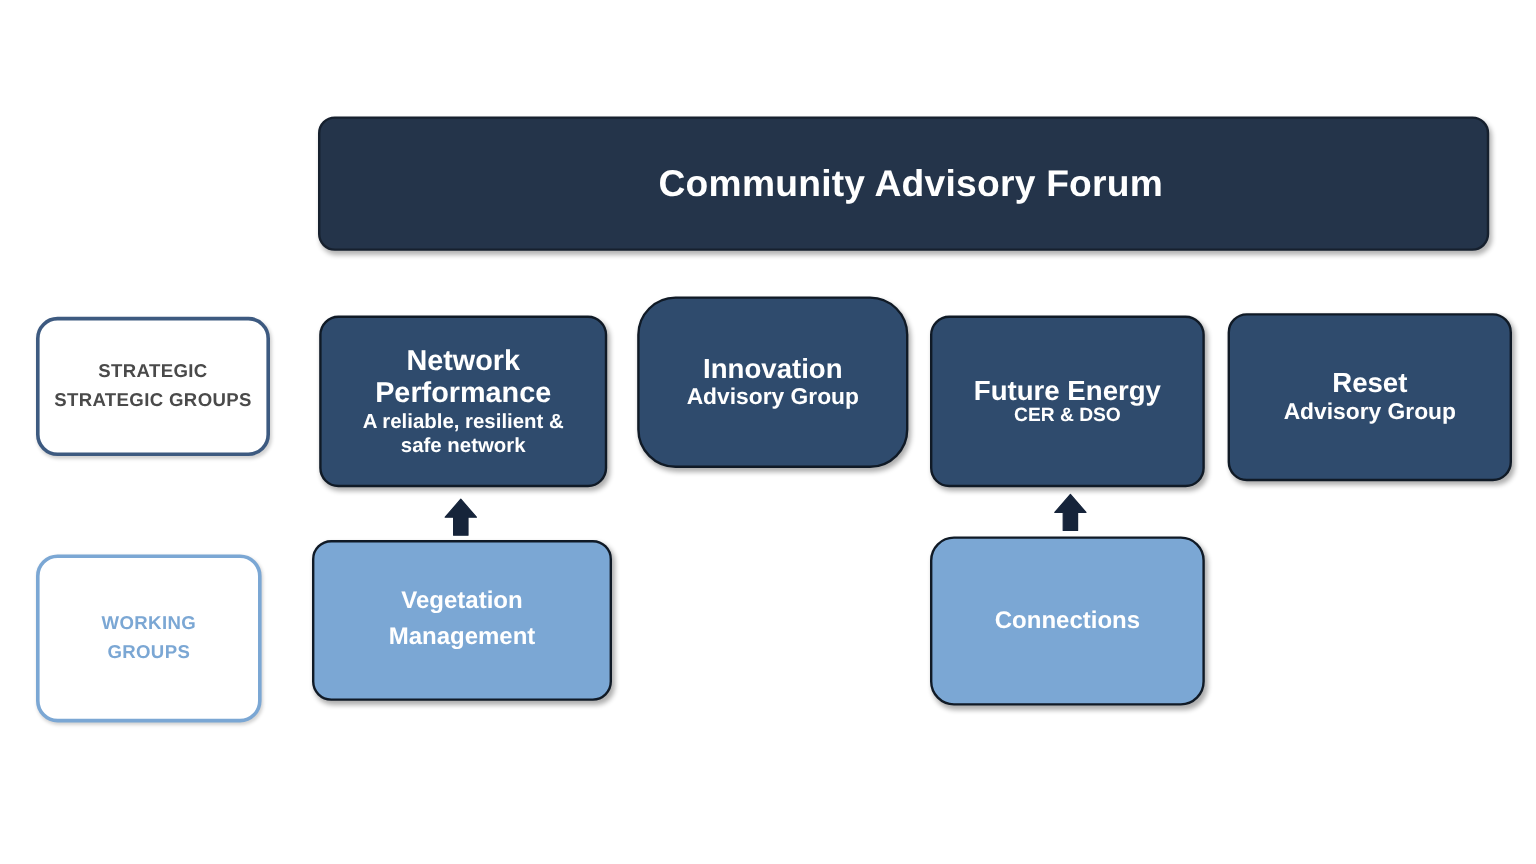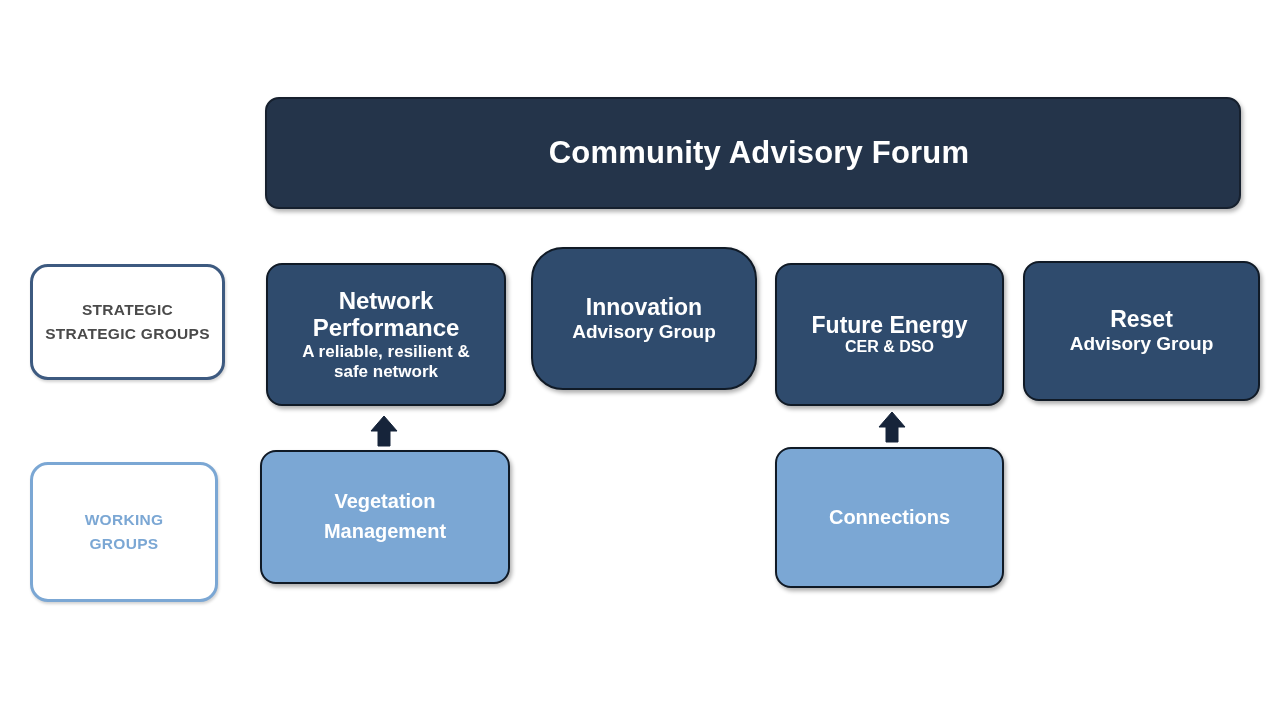--- a/index.html
+++ b/index.html
@@ -161,17 +161,17 @@
     <svg width="36" height="34" viewBox="0 0 36 34">
       <path d="M18 2 L31 17 L24 17 L24 32 L12 32 L12 17 L5 17 Z" fill="#16243a" stroke="#16243a" stroke-width="1" stroke-linejoin="round"></path>
     </svg>
   </div>
 
   <div class="box wg-card" style="left:260px; top:450px; width:250px; height:134px;">
     <div class="wg-label">Vegetation</div>
     <div class="wg-label">Management</div>
   </div>
 
-  <div class="box wg-card" style="left:775px; top:447px; width:229px; height:141px;">
+  <div class="box wg-card" style="left:775px; top:447px; width:229px; height:141px;border-radius:20px;">
     <div class="wg-label">Connections</div>
   </div>
 
 </div>
 
 </body></html>

